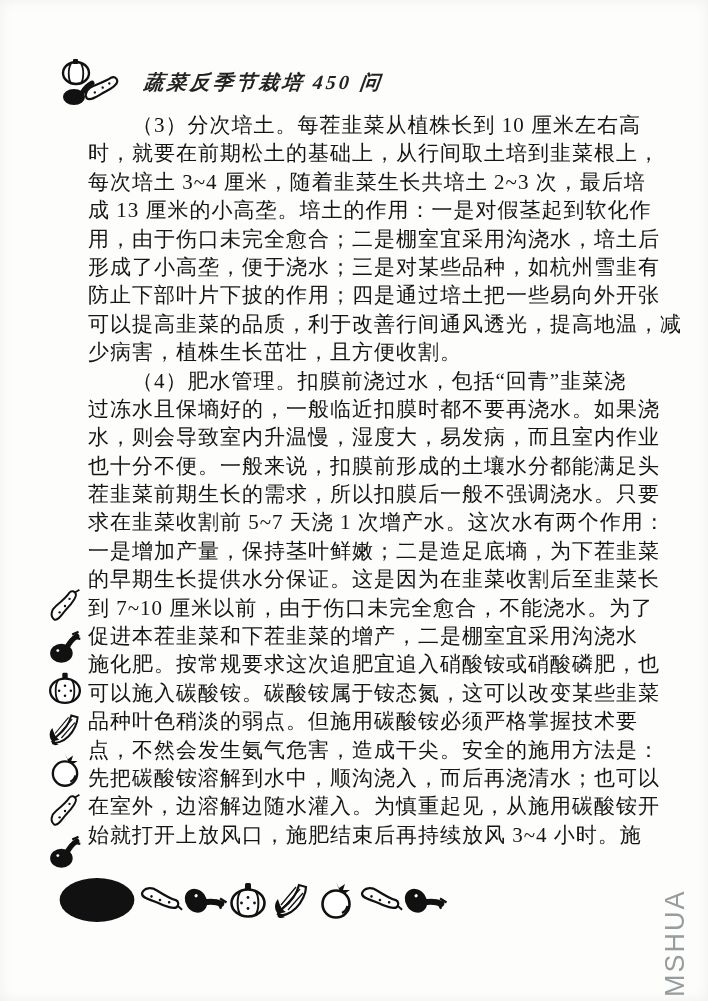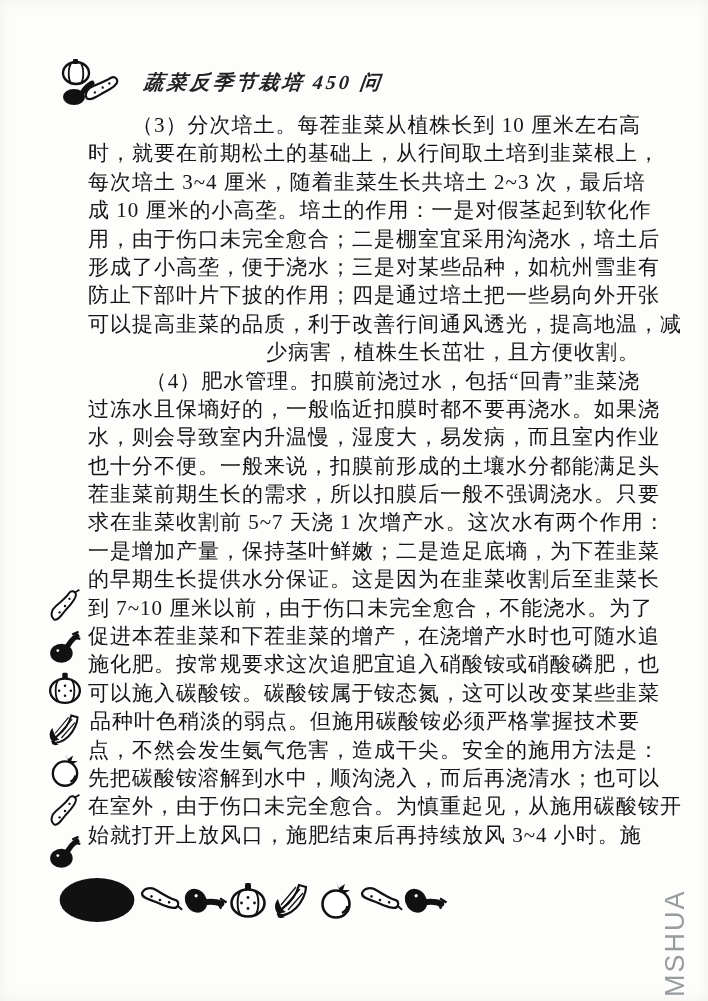--- a/index.html
+++ b/index.html
@@ -29,21 +29,20 @@
   }
   
   .body-text {
     position:absolute; left:88px; top:111px; width:552px;
   }
   .bl {
     height:28.4px; line-height:28.4px;
     font-size:21px; letter-spacing:1px;
     white-space:nowrap;
     color:#151515;
-    text-align:right;
   }
   .bl.ind { text-indent:44px; }
   
   .margin-col {
     position:absolute; left:38px; top:588px; width:54px;
     display:flex; flex-direction:column; align-items:center; gap:5px;
   }
   .margin-col .ico { width:36px; height:36px; }
   
   .footer-row {
@@ -128,42 +127,42 @@
     <svg class="logo">
         <use href="#sym-cluster"></use>
       </svg>
     <div class="running-title">蔬菜反季节栽培 450 问</div>
   </div>
 
   <div class="body-text">
     <div class="bl ind">（3）分次培土。每茬韭菜从植株长到 10 厘米左右高</div>
     <div class="bl">时，就要在前期松土的基础上，从行间取土培到韭菜根上，</div>
     <div class="bl">每次培土 3~4 厘米，随着韭菜生长共培土 2~3 次，最后培</div>
-    <div class="bl">成 10 厘米的小高垄。培土的作用：一是对假茎起到软化作</div>
+    <div class="bl">成 13 厘米的小高垄。培土的作用：一是对假茎起到软化作</div>
     <div class="bl">用，由于伤口未完全愈合；二是棚室宜采用沟浇水，培土后</div>
     <div class="bl">形成了小高垄，便于浇水；三是对某些品种，如杭州雪韭有</div>
     <div class="bl">防止下部叶片下披的作用；四是通过培土把一些易向外开张</div>
     <div class="bl">可以提高韭菜的品质，利于改善行间通风透光，提高地温，减</div>
     <div class="bl">少病害，植株生长茁壮，且方便收割。</div>
     <div class="bl ind">（4）肥水管理。扣膜前浇过水，包括“回青”韭菜浇</div>
     <div class="bl">过冻水且保墒好的，一般临近扣膜时都不要再浇水。如果浇</div>
     <div class="bl">水，则会导致室内升温慢，湿度大，易发病，而且室内作业</div>
     <div class="bl">也十分不便。一般来说，扣膜前形成的土壤水分都能满足头</div>
     <div class="bl">茬韭菜前期生长的需求，所以扣膜后一般不强调浇水。只要</div>
     <div class="bl">求在韭菜收割前 5~7 天浇 1 次增产水。这次水有两个作用：</div>
     <div class="bl">一是增加产量，保持茎叶鲜嫩；二是造足底墒，为下茬韭菜</div>
     <div class="bl">的早期生长提供水分保证。这是因为在韭菜收割后至韭菜长</div>
     <div class="bl">到 7~10 厘米以前，由于伤口未完全愈合，不能浇水。为了</div>
-    <div class="bl">促进本茬韭菜和下茬韭菜的增产，在浇增产水时也可随水追</div>
+    <div class="bl">促进本茬韭菜和下茬韭菜的增产，二是棚室宜采用沟浇水</div>
     <div class="bl">施化肥。按常规要求这次追肥宜追入硝酸铵或硝酸磷肥，也</div>
     <div class="bl">可以施入碳酸铵。碳酸铵属于铵态氮，这可以改变某些韭菜</div>
     <div class="bl">品种叶色稍淡的弱点。但施用碳酸铵必须严格掌握技术要</div>
     <div class="bl">点，不然会发生氨气危害，造成干尖。安全的施用方法是：</div>
     <div class="bl">先把碳酸铵溶解到水中，顺沟浇入，而后再浇清水；也可以</div>
-    <div class="bl">在室外，由于伤口未完全愈合。为慎重起见，从施用碳酸铵开</div>
+    <div class="bl">在室外，边溶解边随水灌入。为慎重起见，从施用碳酸铵开</div>
     <div class="bl">始就打开上放风口，施肥结束后再持续放风 3~4 小时。施</div>
   </div>
 
   <div class="margin-col">
     <svg class="ico">
         <use href="#sym-cucumber"></use>
       </svg>
     <svg class="ico">
         <use href="#sym-eggplant"></use>
       </svg>

